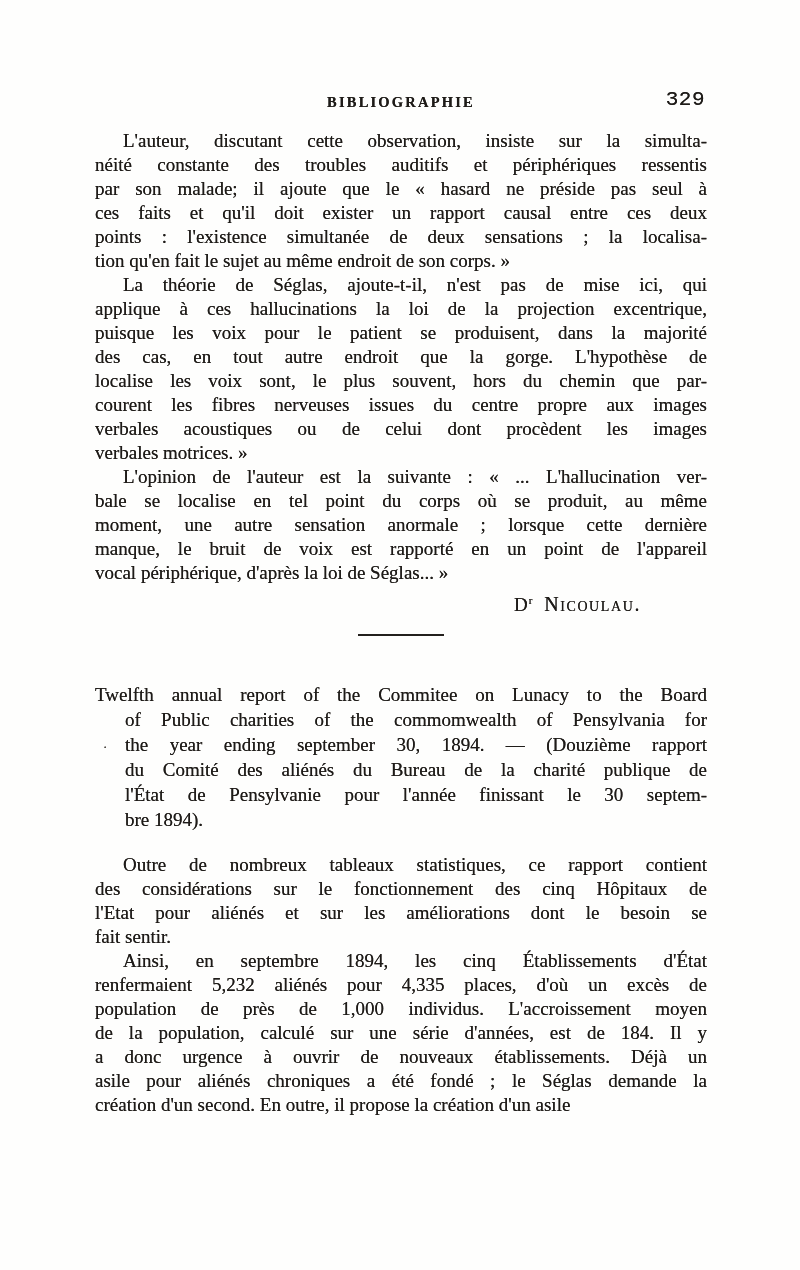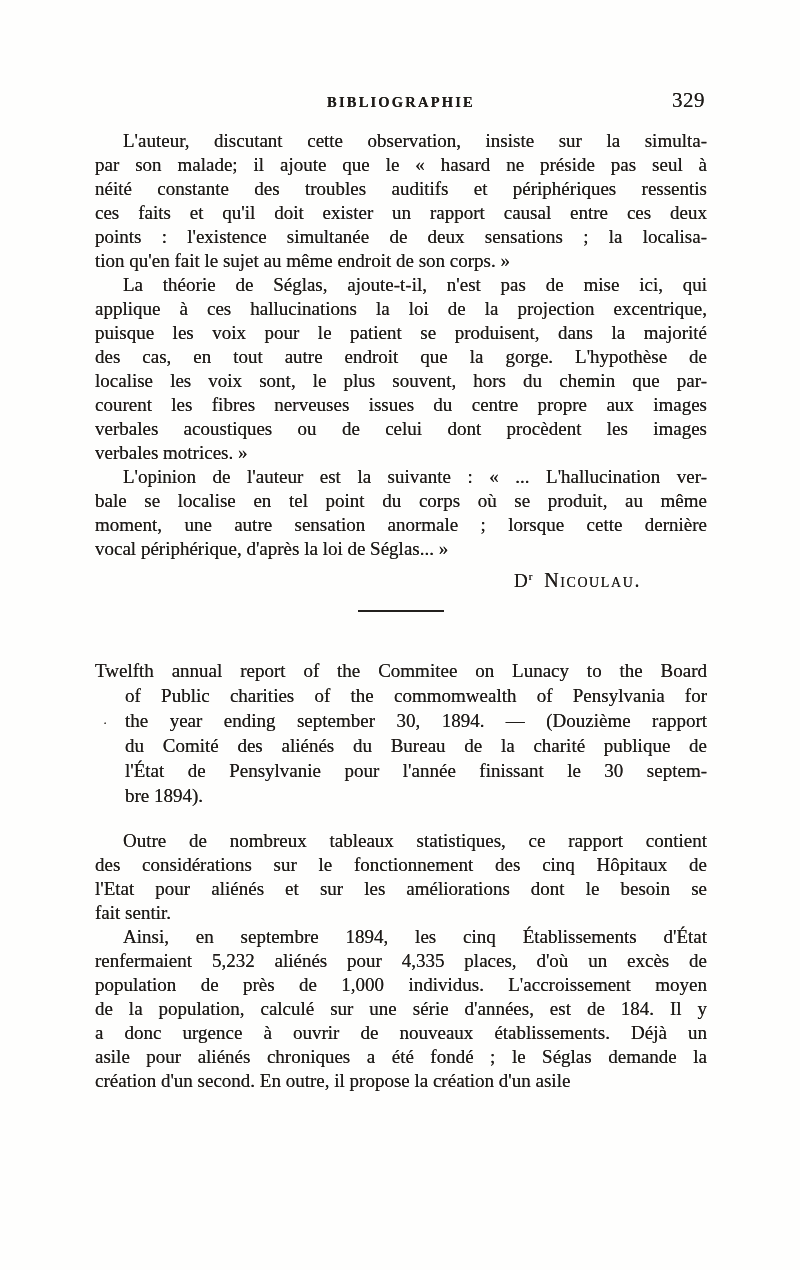--- a/index.html
+++ b/index.html
@@ -31,20 +31,21 @@
     font-weight: 700;
     letter-spacing: 2.2px;
     padding-top: 4px;
   }
   .page-number {
     position: absolute;
     right: 2px;
     top: -2px;
     font-size: 21px;
     letter-spacing: 0.5px;
+    font-family: Liberation Mono, monospace;
   }
   
   .para { font-size: 19px; }
   .line {
     height: 24px;
     line-height: 24px;
     white-space: nowrap;
     position: relative;
   }
   .line.just {
@@ -109,40 +110,41 @@
 <div class="page">
 
   <header class="page-header">
     <div class="running-title">BIBLIOGRAPHIE</div>
     <div class="page-number">329</div>
   </header>
 
   <section class="review">
     <div class="para indent">
         <div class="line just"><span>L'auteur, discutant cette observation, insiste sur la simulta-</span></div>
+        <div class="line just"><span>néité constante des troubles auditifs et périphériques ressentis</span></div>
         <div class="line just"><span>par son malade; il ajoute que le « hasard ne préside pas seul à</span></div>
-        <div class="line just"><span>néité constante des troubles auditifs et périphériques ressentis</span></div>
         <div class="line just"><span>ces faits et qu'il doit exister un rapport causal entre ces deux</span></div>
         <div class="line just"><span>points : l'existence simultanée de deux sensations ; la localisa-</span></div>
         <div class="line"><span>tion qu'en fait le sujet au même endroit de son corps. »</span></div>
       </div>
     <div class="para indent">
         <div class="line just"><span>La théorie de Séglas, ajoute-t-il, n'est pas de mise ici, qui</span></div>
         <div class="line just"><span>applique à ces hallucinations la loi de la projection excentrique,</span></div>
         <div class="line just"><span>puisque les voix pour le patient se produisent, dans la majorité</span></div>
         <div class="line just"><span>des cas, en tout autre endroit que la gorge. L'hypothèse de</span></div>
         <div class="line just"><span>localise les voix sont, le plus souvent, hors du chemin que par-</span></div>
         <div class="line just"><span>courent les fibres nerveuses issues du centre propre aux images</span></div>
         <div class="line just"><span>verbales acoustiques ou de celui dont procèdent les images</span></div>
         <div class="line"><span>verbales motrices. »</span></div>
       </div>
     <div class="para indent">
         <div class="line just"><span>L'opinion de l'auteur est la suivante : « ... L'hallucination ver-</span></div>
         <div class="line just"><span>bale se localise en tel point du corps où se produit, au même</span></div>
         <div class="line just"><span>moment, une autre sensation anormale ; lorsque cette dernière</span></div>
+        <div class="line just"><span>manque, le bruit de voix est rapporté en un point de l'appareil</span></div>
         <div class="line"><span>vocal périphérique, d'après la loi de Séglas... »</span></div>
       </div>
 
     <div class="signature">
       <span>D</span><sup>r</sup>
       <span class="sig-name">Nicoulau.</span>
     </div>
   </section>
 
   <div class="divider"></div>

